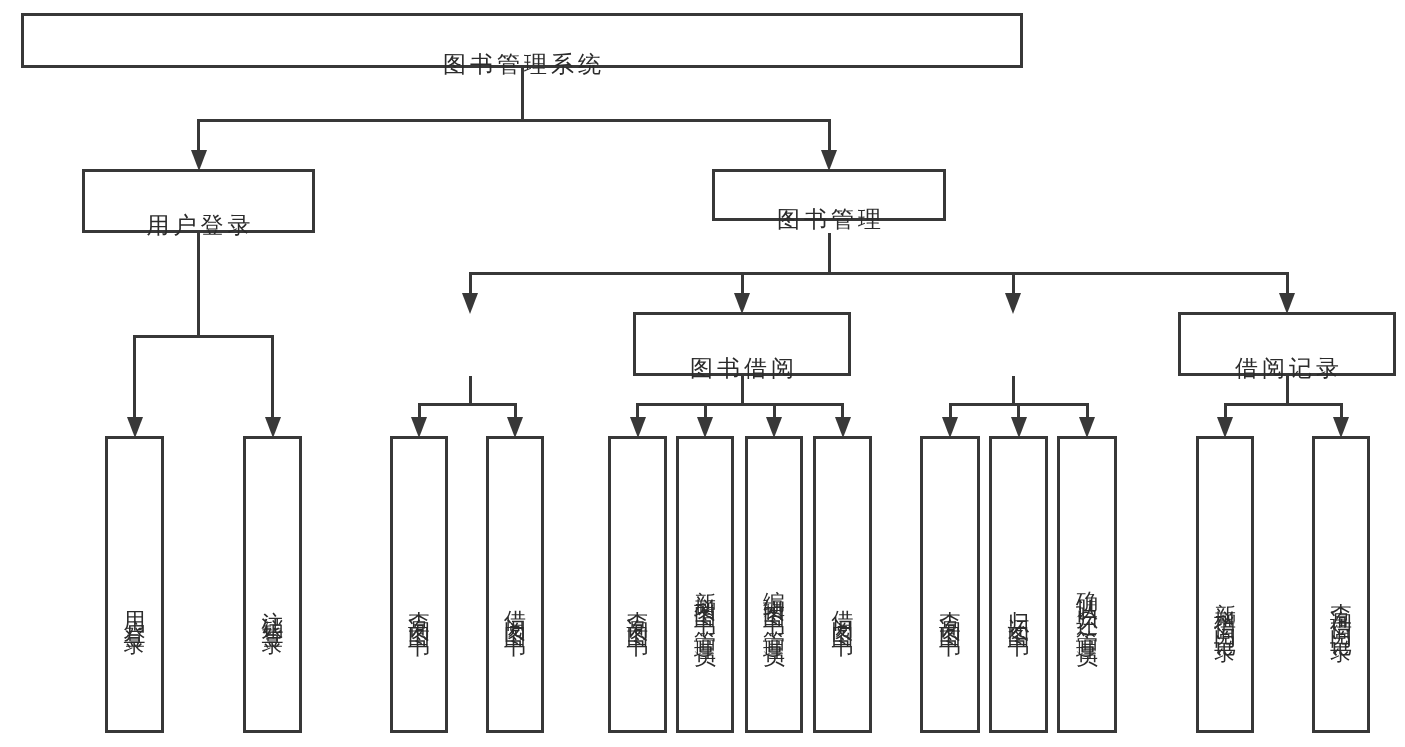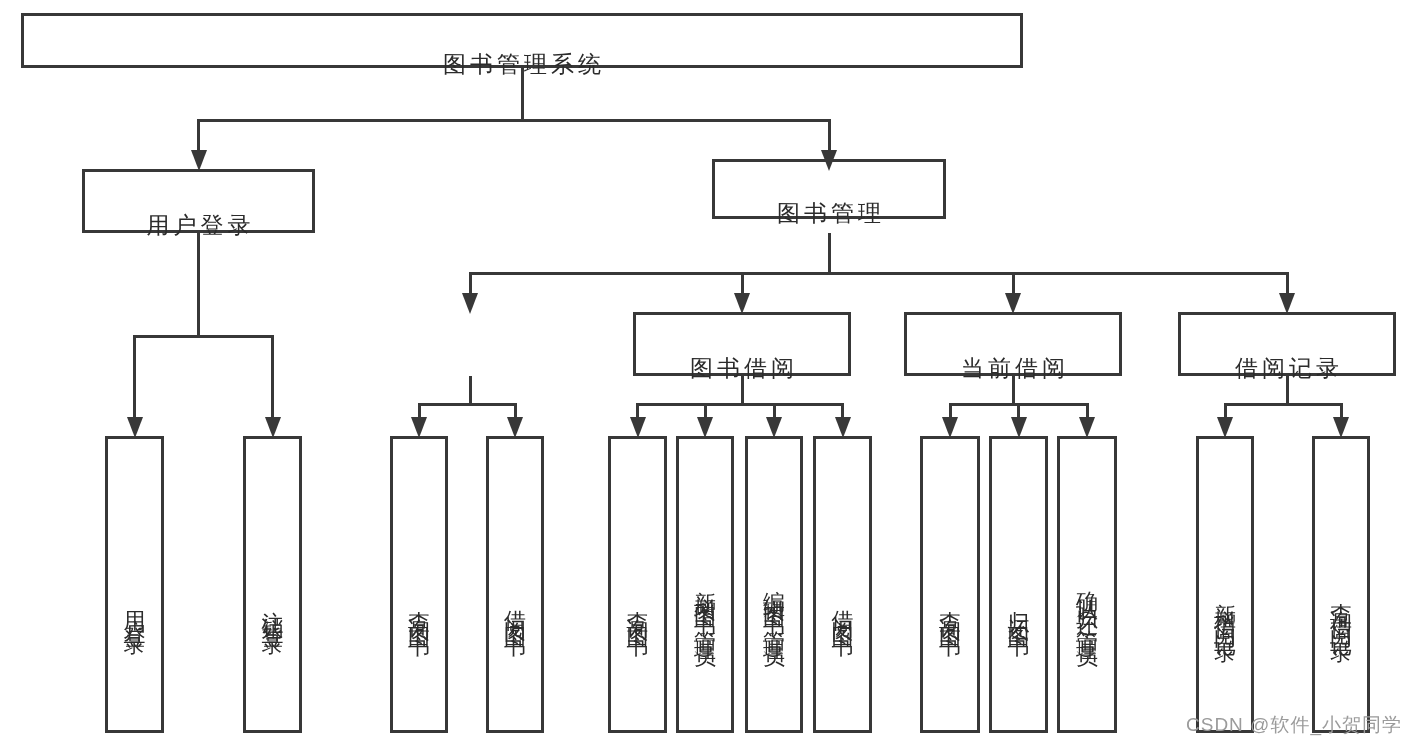--- a/index.html
+++ b/index.html
@@ -57,35 +57,31 @@
     letter-spacing: 1px;
     color: #9b9b9b;
     white-space: nowrap;
     z-index: 10;
   }
 </style>
 </head>
 <body>
 
 <div class="stage">
-  <div class="watermark">CSDN @软件_小贺同学</div>
 <div class="node" style="left: 21px; top: 13px; width: 1002px; height: 55px;">
       <span class="lbl">图书管理系统</span>
     </div>
     <div class="node" style="left: 82px; top: 169px; width: 233px; height: 64px;">
       <span class="lbl">用户登录</span>
     </div>
-    <div class="node" style="left: 712px; top: 159px; width: 234px; height: 60px; align-items: center;">
+    <div class="node" style="left: 712px; top: 169px; width: 234px; height: 52px; align-items: center;">
       <span class="lbl">图书管理</span>
     </div>
     <div class="node" style="left: 633px; top: 312px; width: 218px; height: 64px; font-family: Liberation Serif, serif;">
       <span class="lbl">图书借阅</span>
-    </div>
-    <div class="node" style="left: 904px; top: 312px; width: 218px; height: 64px;">
-      <span class="lbl">当前借阅</span>
     </div>
     <div class="node" style="left: 1178px; top: 312px; width: 218px; height: 64px;">
       <span class="lbl">借阅记录</span>
     </div>
     <div class="node v" style="left: 105px; top: 436px; width: 59px; height: 297px;">
       <span class="lbl">用户登录</span>
     </div>
     <div class="node v" style="left: 243px; top: 436px; width: 59px; height: 297px;">
       <span class="lbl">注销登录</span>
     </div>

